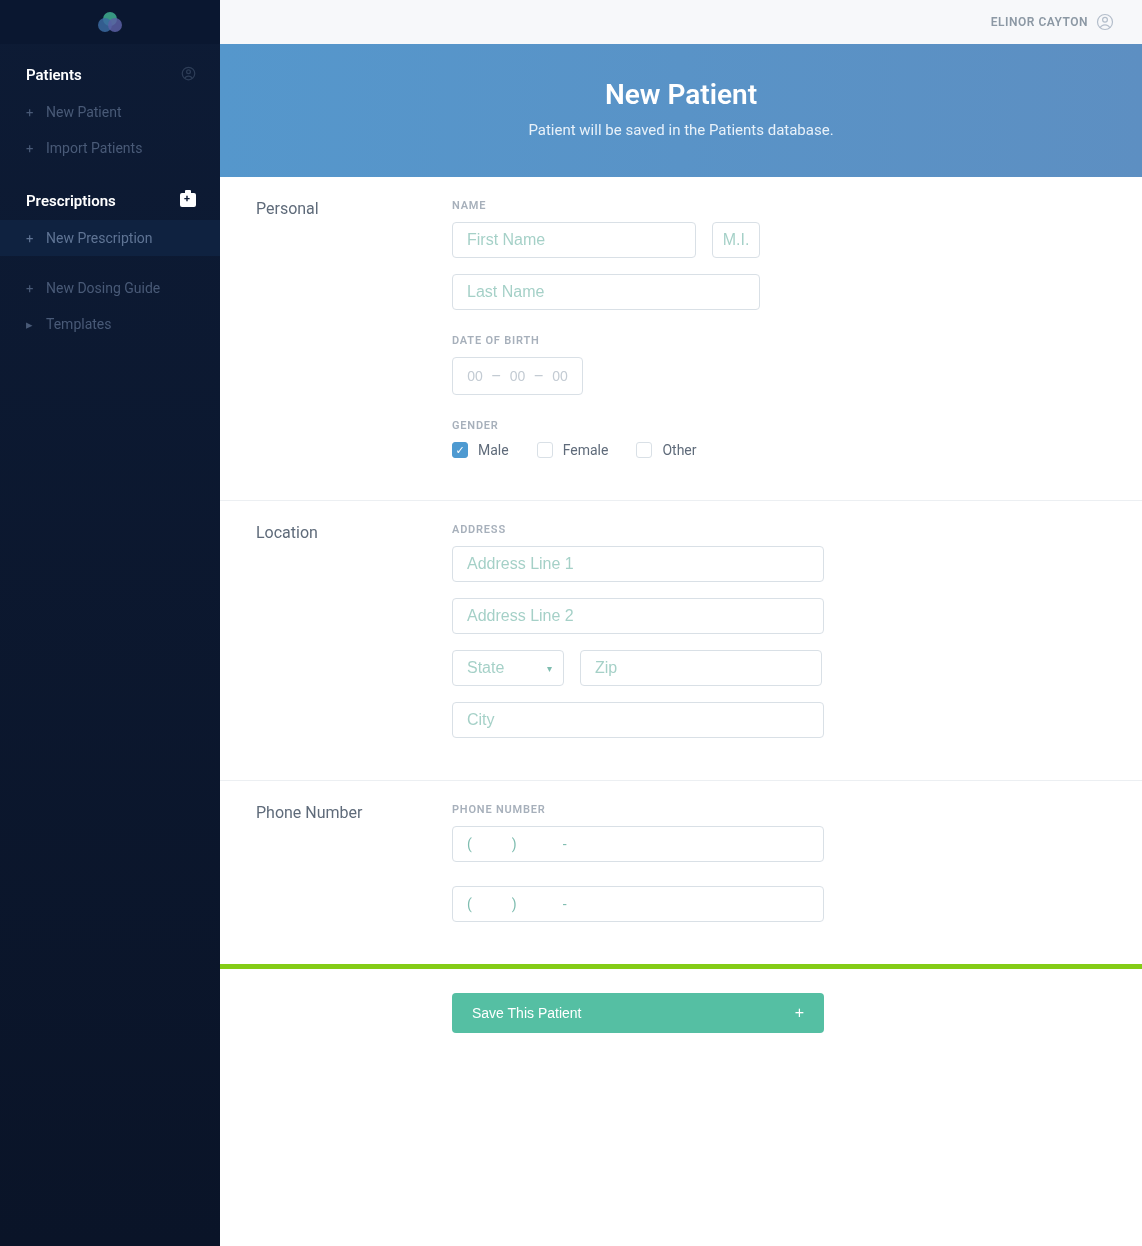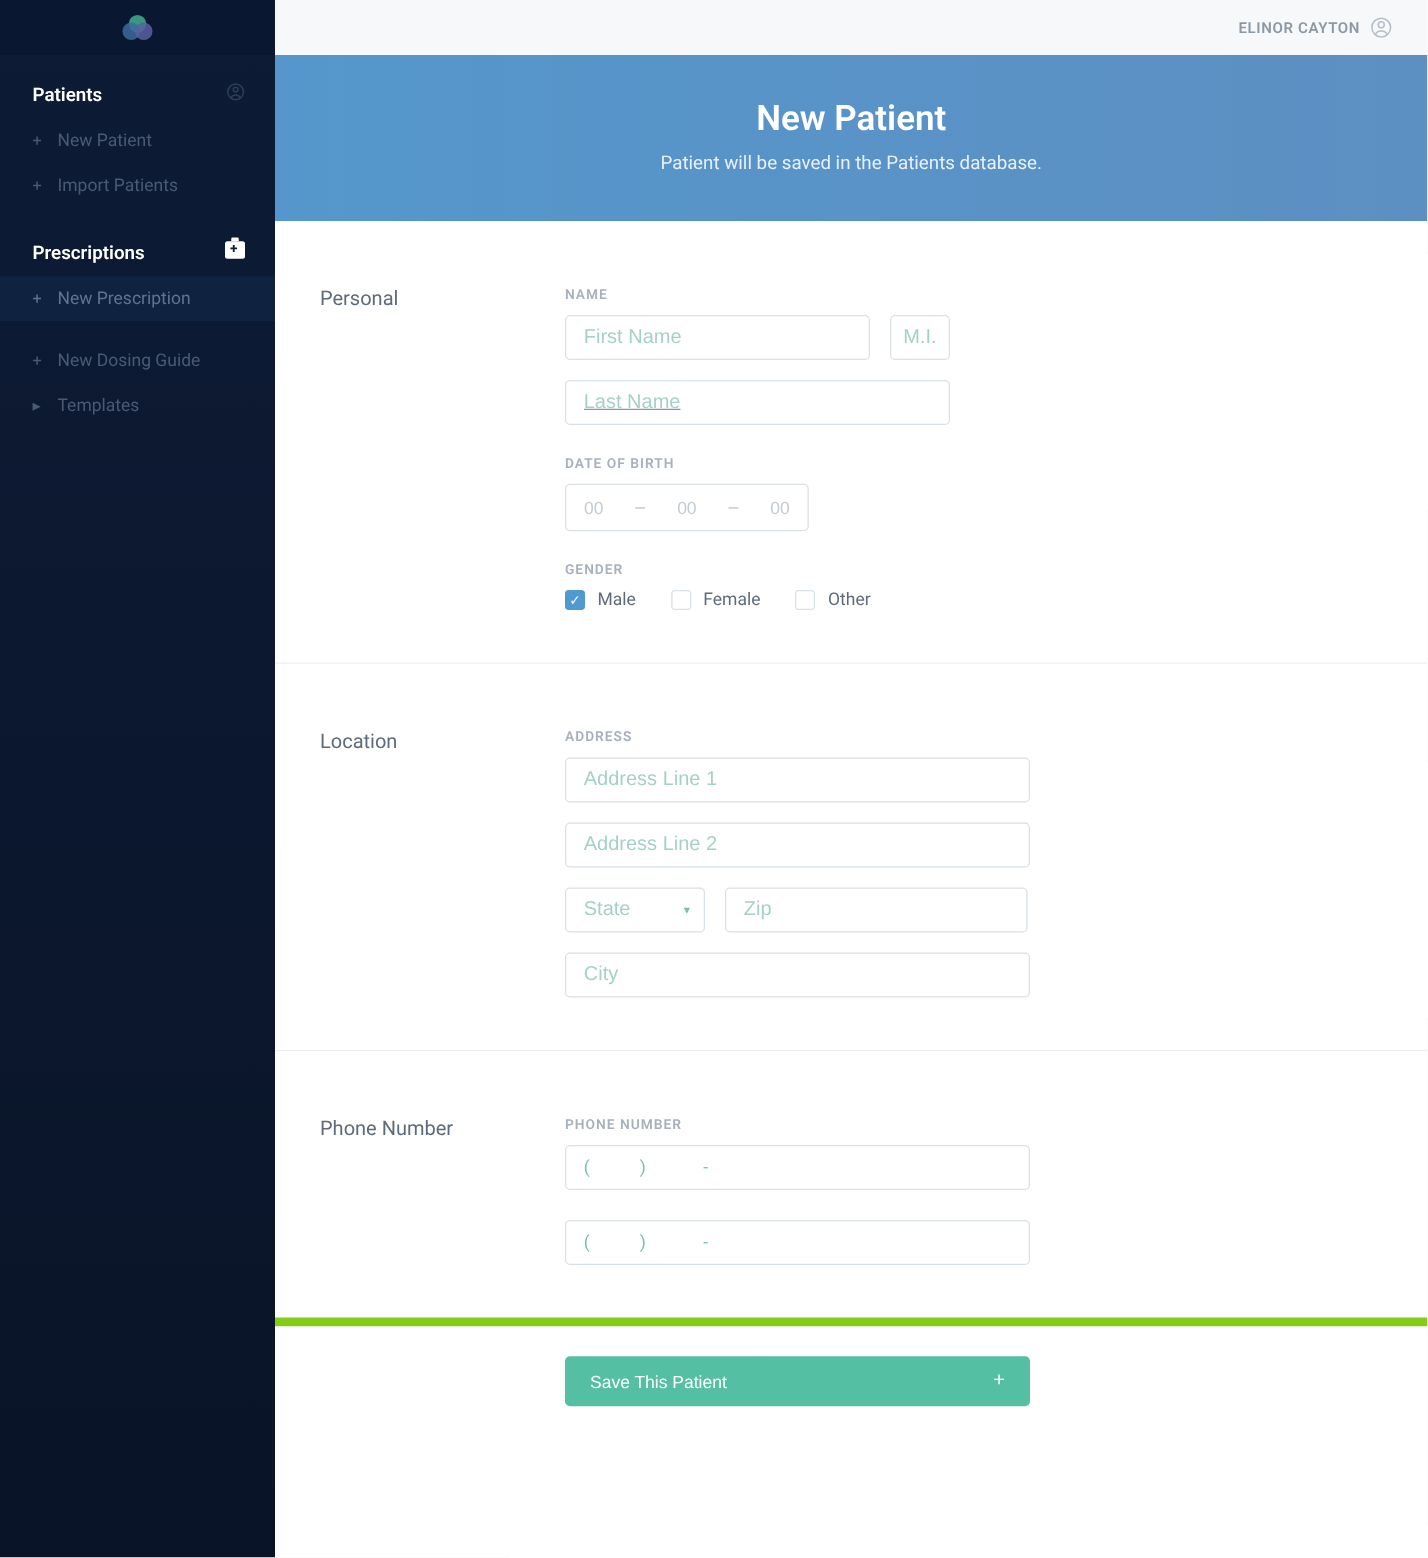--- a/index.html
+++ b/index.html
@@ -146,21 +146,21 @@
   }
 
   .content {
     flex:1;
     background:#ffffff;
     overflow:auto;
   }
 
   .section {
     display:flex;
-    padding: 52px 36px 42px 36px;
+    padding: 22px 36px 42px 36px;
   }
   .section + .section { border-top:1px solid #eceff2; }
   .section-label {
     width: 196px;
     flex-shrink:0;
     color:#5f6b7a;
     font-size:16px;
   }
   .section-body { flex:1; }
 
@@ -186,34 +186,34 @@
     font-size:16px;
     color:#5f6b7a;
     background:#fff;
     outline:none;
   }
   .input::placeholder { color:#7fbdb0; opacity:0.7; }
   .input.ph-teal::placeholder { color:#7fbdb0; }
 
   .w-first { width:244px; }
   .w-mi { width:48px; text-align:center; padding:0 6px; }
-  .w-last { width:308px;text-decoration:underline; }
+  .w-last { width:308px; }
   .w-addr { width:372px; }
   .w-city { width:372px; }
   .w-state { width:112px; }
   .w-zip { width:242px; }
 
   .dob-box {
     display:inline-flex;
     align-items:center;
     border:1px solid #d9e0e6;
     border-radius:4px;
     height:38px;
     padding:0 10px;
-    gap:20px;
+    gap:4px;
   }
   .dob-box input {
     border:none; outline:none; width:24px; text-align:center;
     font-size:14px;
   }
   .dob-box input::placeholder { color:#c3cbd3; }
   .dob-box .dash { color:#c3cbd3; }
 
   .checks { display:flex; gap:28px; align-items:center; margin-top:8px; }
   .check {
@@ -247,21 +247,21 @@
     font-size:14px;
     width:372px;
   }
   .phone-box .paren { color:#7fbdb0; }
   .phone-box input {
     border:none; outline:none; width:40px; font-size:14px;
     text-align:center; background:transparent;
   }
   .phone-box .dash { margin:0 6px; color:#7fbdb0; }
 
-  .submit-row { padding: 24px 36px 60px 232px; border-top:7px solid #84cc16; }
+  .submit-row { padding: 24px 36px 60px 232px; border-top:5px solid #84cc16; }
   .submit-btn {
     width: 372px;
     height: 40px;
     background:#55bfa3;
     color:#ffffff;
     border:none;
     border-radius:4px;
     font-size:14px;
     display:flex;
     align-items:center;

